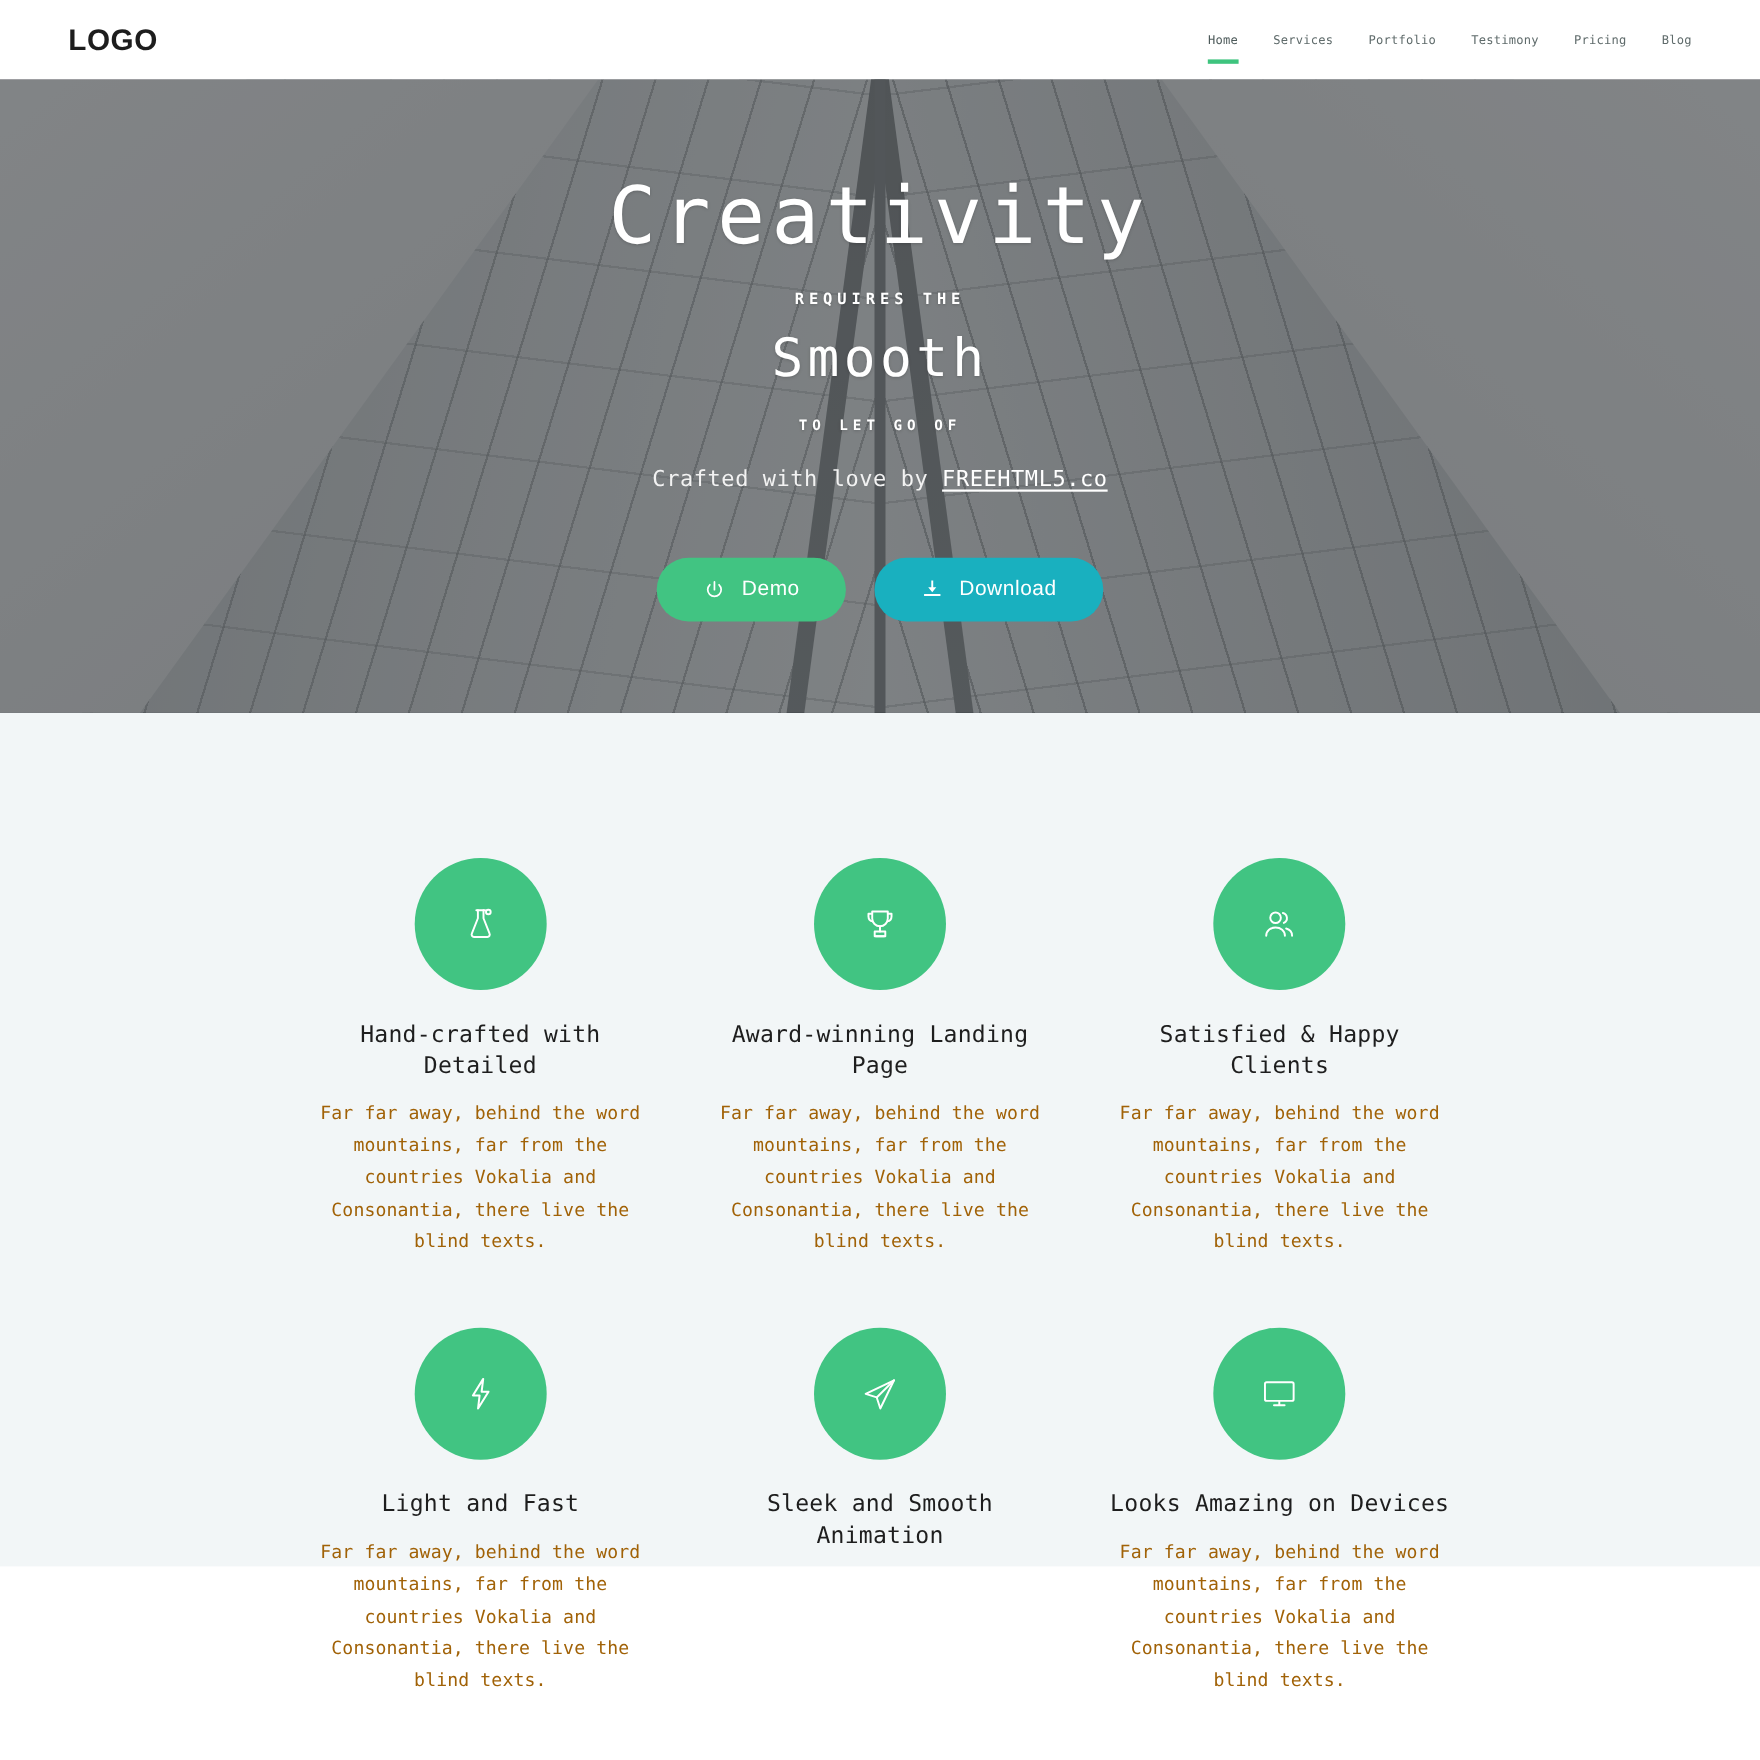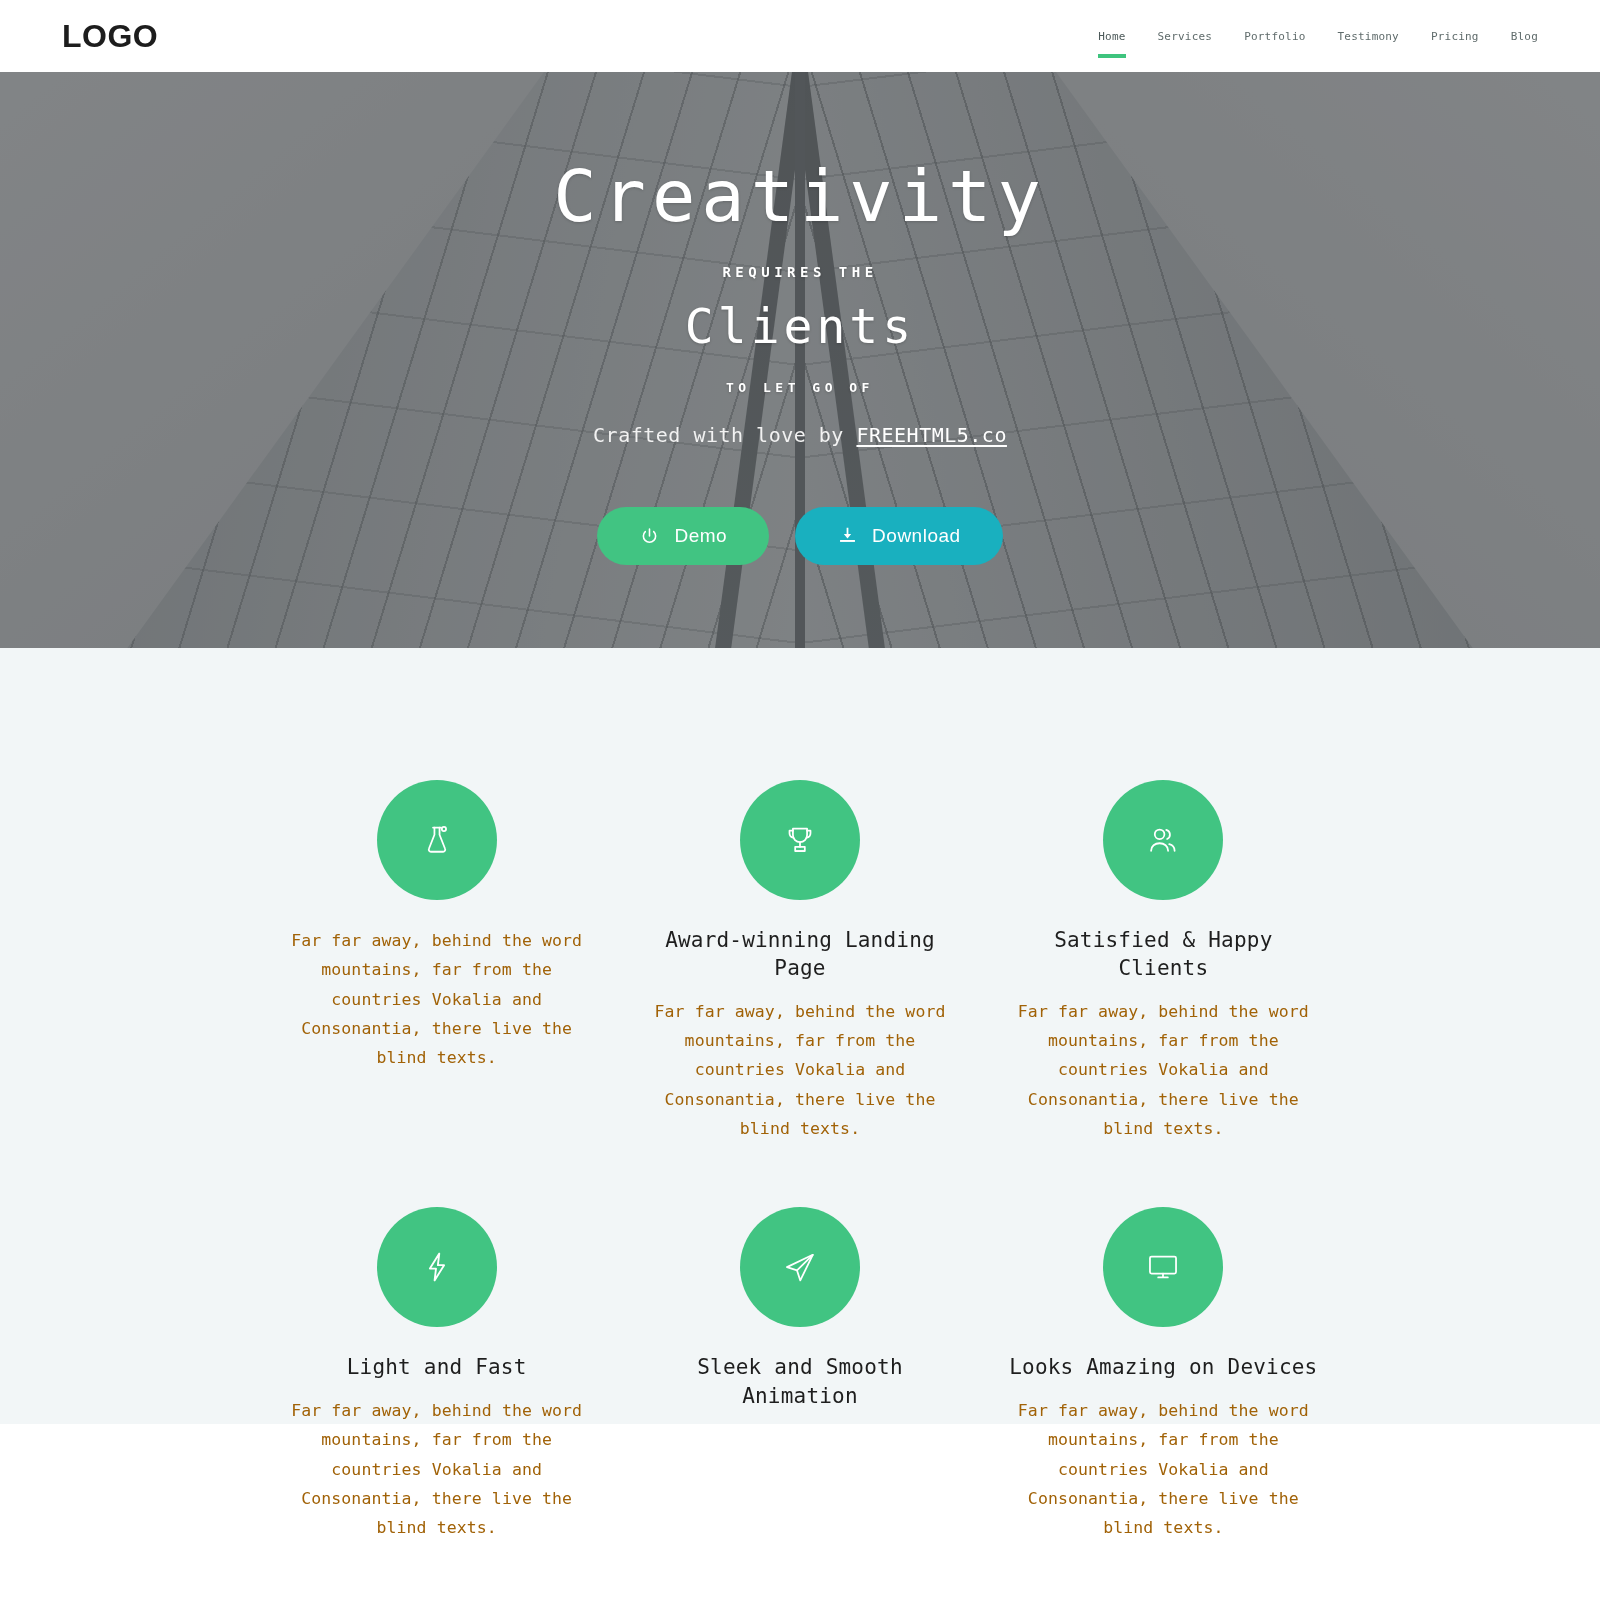--- a/index.html
+++ b/index.html
@@ -16,21 +16,21 @@
     height:72px;
     background:#ffffff;
     display:flex;
     align-items:center;
     justify-content:space-between;
     padding:0 62px;
     z-index:50;
   }
   .logo {
     font-family:"Liberation Sans","DejaVu Sans",sans-serif;
-    font-size:32px;
+    font-size:27px;
     font-weight:600;
     letter-spacing:0.5px;
     color:#1d1d1d;
   }
   .nav { display:flex; align-items:center; }
   .nav-item {
     position:relative;
     font-size:11px;
     color:#5f6b6b;
     padding:24px 16px 24px 16px;
@@ -304,21 +304,21 @@
       <div class="spine spine-c"></div>
       <div class="sky-l"></div>
       <div class="sky-r"></div>
     </div>
   </div>
   <div class="hero-overlay"></div>
 
   <div class="hero-content">
     <div class="h-big1">Creativity</div>
     <div class="h-small">REQUIRES THE</div>
-    <div class="h-big2">Clients</div>
+    <div class="h-big2">Smooth</div>
     <div class="h-small2">TO LET GO OF</div>
     <div class="h-credit">
       <span>Crafted with love by </span><a href="#">FREEHTML5.co</a>
     </div>
 
     <div class="hero-buttons">
       <button class="btn btn-demo">
         <span>
           <svg width="21" height="21" viewBox="0 0 24 24" fill="none" stroke="#ffffff" stroke-width="1.8" stroke-linecap="round">
             <path d="M12 3.5v8"></path>
@@ -347,20 +347,21 @@
     <div class="card">
       <div class="card-icon">
         <span>
           <svg width="34" height="34" viewBox="0 0 24 24" fill="none" stroke="#ffffff" stroke-width="1.25" stroke-linecap="round" stroke-linejoin="round">
             <path d="M10.2 3.2v5.1L6.3 18.2a1.5 1.5 0 0 0 1.4 2.1h8.6a1.5 1.5 0 0 0 1.4-2.1l-3.9-9.9V3.2"></path>
             <path d="M9.2 3.2h5.6"></path>
             <circle cx="16.9" cy="4.3" r="1.5"></circle>
           </svg>
         </span>
       </div>
+      <div class="card-title">Hand-crafted with Detailed</div>
       <div class="card-text">Far far away, behind the word mountains, far from the countries Vokalia and Consonantia, there live the blind texts.</div>
     </div>
 
     <div class="card">
       <div class="card-icon">
         <span>
           <svg width="34" height="34" viewBox="0 0 24 24" fill="none" stroke="#ffffff" stroke-width="1.25" stroke-linecap="round" stroke-linejoin="round">
             <path d="M7 4h10v4.5a5 5 0 0 1-10 0V4z"></path>
             <path d="M7 5.4H4.6v1.8A3.2 3.2 0 0 0 7.3 10.3"></path>
             <path d="M17 5.4h2.4v1.8a3.2 3.2 0 0 1-2.7 3.1"></path>

